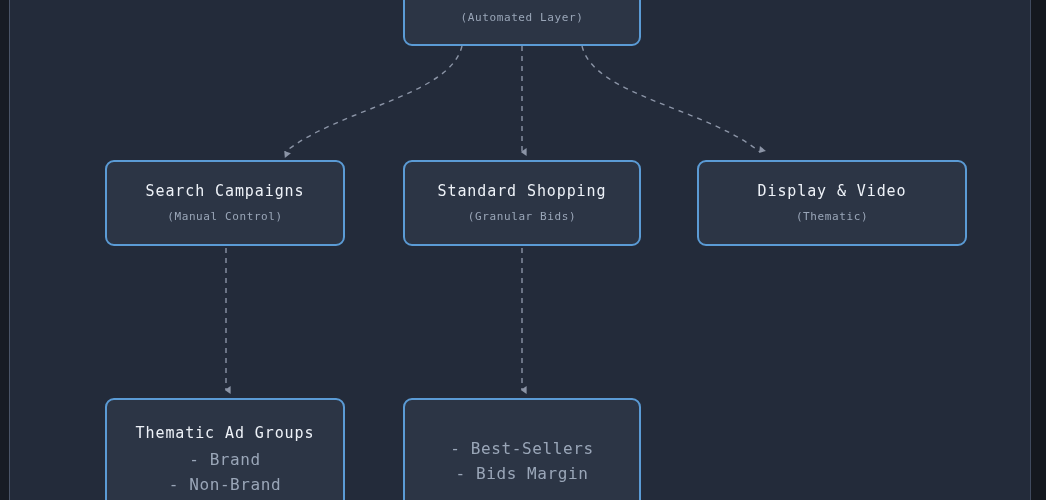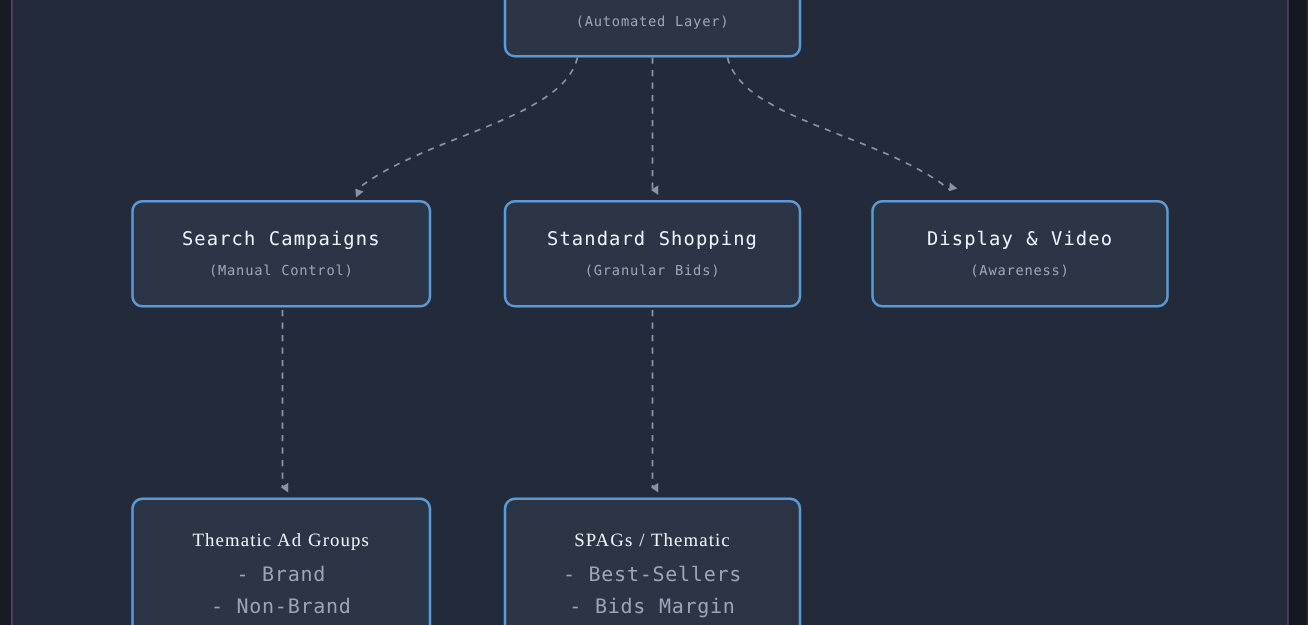--- a/index.html
+++ b/index.html
@@ -11,21 +11,21 @@
     width: 1046px;
     height: 500px;
     overflow: hidden;
     font-family: "DejaVu Sans Mono", "Liberation Mono", monospace;
   }
 
   #app {
     position: relative;
     width: 1046px;
     height: 500px;
-    background: #a21caf;
+    background: #86efac;
     overflow: hidden;
   }
 
   
   .gutter-left {
     position: absolute;
     left: 0; top: 0;
     width: 9px; height: 500px;
     background: #171b24;
   }
@@ -101,26 +101,26 @@
     letter-spacing: 0.6px;
     line-height: 17px;
     margin-top: 8px;
     white-space: nowrap;
   }
 
   
   #node-pmax        { left: 393px; top: -38px;  width: 238px; height: 84px; }
   #node-search      { left:  95px; top: 160px;  width: 240px; height: 86px; }
   #node-shopping    { left: 393px; top: 160px;  width: 238px; height: 86px; }
-  #node-display     { left: 687px; top: 160px;  width: 238px; height: 86px; }
+  #node-display     { left: 687px; top: 160px;  width: 270px; height: 86px; }
   #node-adgroups    { left:  95px; top: 398px;  width: 240px; height: 118px; }
   #node-spags       { left: 393px; top: 398px;  width: 238px; height: 118px; }
 
   #node-adgroups .node-title,
-  #node-spags .node-title { margin-top: 2px; font-family: Liberation Serif, serif; }
+  #node-spags .node-title { margin-top: 2px; }
 </style>
 </head>
 <body>
 
 <div id="app">
 
   <div class="gutter-left"></div>
   <div class="gutter-left-rule"></div>
 
   <div class="canvas">
@@ -151,31 +151,30 @@
       <div class="node-sub">(Granular Bids)</div>
     </div>
 
     <div class="node" id="node-search">
       <div class="node-title">Search Campaigns</div>
       <div class="node-sub">(Manual Control)</div>
     </div>
 
     <div class="node" id="node-display">
       <div class="node-title">Display &amp; Video</div>
-      <div class="node-sub">(Awareness)</div>
+      <div class="node-sub">(Thematic)</div>
     </div>
 
     <div class="node" id="node-adgroups">
       <div class="node-title">Thematic Ad Groups</div>
       <div class="node-item">- Brand</div>
       <div class="node-item">- Non-Brand</div>
     </div>
 
     <div class="node" id="node-spags">
-      <div class="node-title">SPAGs / Thematic</div>
       <div class="node-item">- Best-Sellers</div>
       <div class="node-item">- Bids Margin</div>
     </div>
 
   </div>
 
   <div class="gutter-right-rule"></div>
   <div class="gutter-right"></div>
 
 </div>

